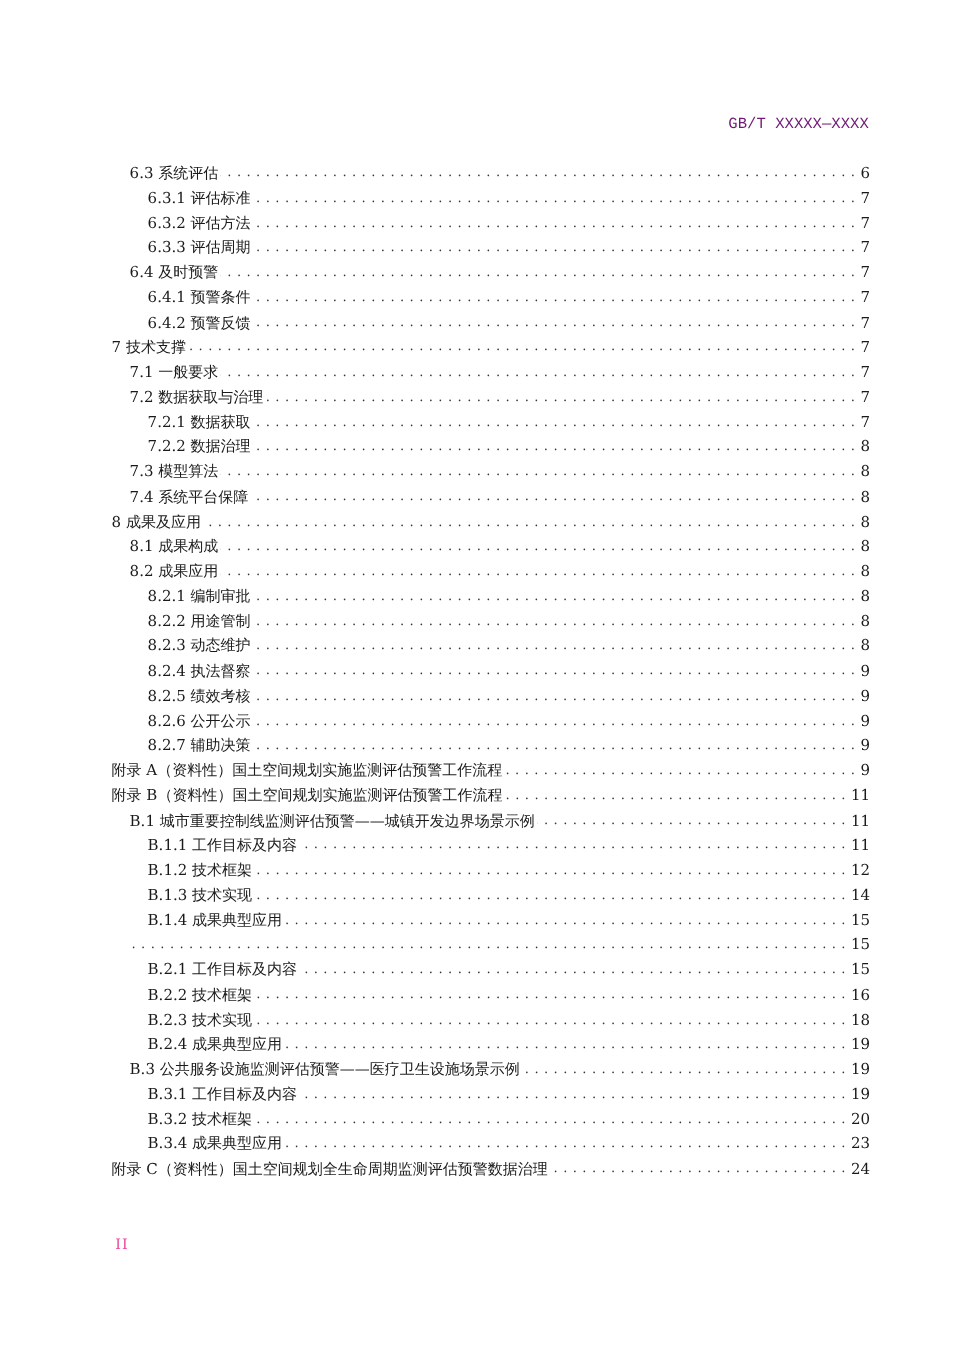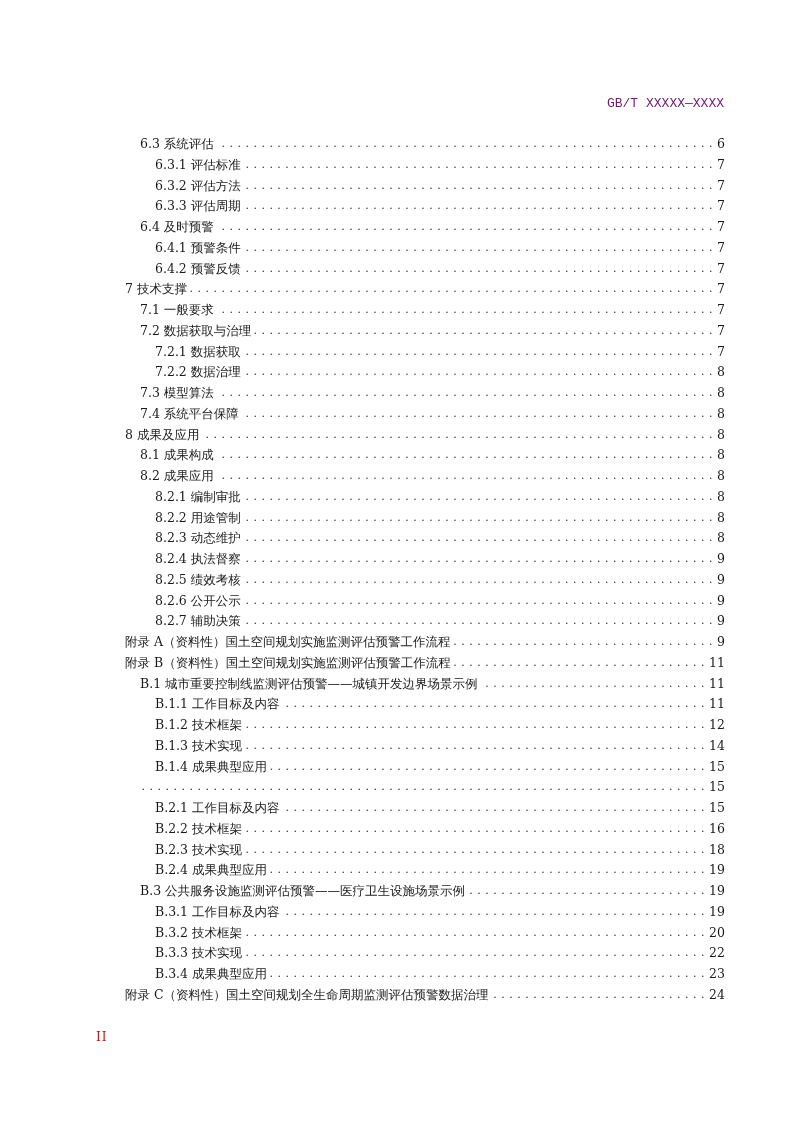--- a/index.html
+++ b/index.html
@@ -1,30 +1,30 @@
 <!DOCTYPE html>
 <html><head>
 <meta charset="utf-8">
 <style>
   html, body { margin: 0; padding: 0; background: #ffffff; }
   body { width: 800px; height: 1132px; position: relative; overflow: hidden;
          font-family: "DejaVu Serif", "Liberation Serif", serif; color: #1a1a1a; }
   .header { position: absolute; top: 96px; right: 76px; font-family: "Liberation Mono", "DejaVu Sans Mono", monospace;
             font-size: 13px; letter-spacing: 0px; color: #701a75; }
   .toc { position: absolute; top: 134px; left: 93px; width: 632px; }
-  .row { height: 20.75px; display: flex; align-items: center; font-size: 12.5px; line-height: 20.75px; white-space: nowrap; margin-left: 32px; }
+  .row { height: 20.75px; display: flex; align-items: center; font-size: 12.5px; line-height: 20.75px; white-space: nowrap; }
   .row.l1 { padding-left: 0; }
   .row.l2 { padding-left: 15px; }
   .row.l3 { padding-left: 30px; }
   .label { flex: 0 0 auto; padding-right: 2px; }
   .dots { flex: 1 1 auto; overflow: hidden; height: 20.75px; position: relative; }
   .dots::before { content: ". . . . . . . . . . . . . . . . . . . . . . . . . . . . . . . . . . . . . . . . . . . . . . . . . . . . . . . . . . . . . . . . . . . . . . . . . . . . . . . . . . . . . . . . . . . . . . . . . . . . . . . . . . . . . . . . . . . . . . . . . .";
                   position: absolute; right: 0; top: 0; white-space: nowrap; letter-spacing: 0.5px; font-size: 11px; color: #333; }
   .page { flex: 0 0 auto; padding-left: 4px; min-width: 8px; text-align: right; font-size: 12.5px; }
-  .footer { position: absolute; top: 1030px; left: 96px; font-size: 12px; color: #b91c1c; letter-spacing: 1px; }
+  .footer { position: absolute; top: 1030px; left: 96px; font-size: 12px; color: #ec4899; letter-spacing: 1px; }
 </style>
 </head>
 <body>
 
 <div class="header">GB/T XXXXX—XXXX</div>
 
 <div class="toc" id="toc">
     <div class="row l2">
       <span class="label">6.3 系统评估</span>
       <span class="dots"></span>
@@ -213,25 +213,20 @@
       <span class="label">B.3.1 工作目标及内容</span>
       <span class="dots"></span>
       <span class="page">19</span>
     </div>
     <div class="row l3">
       <span class="label">B.3.2 技术框架</span>
       <span class="dots"></span>
       <span class="page">20</span>
     </div>
     <div class="row l3">
-      <span class="label">B.3.3 技术实现</span>
-      <span class="dots"></span>
-      <span class="page">22</span>
-    </div>
-    <div class="row l3">
       <span class="label">B.3.4 成果典型应用</span>
       <span class="dots"></span>
       <span class="page">23</span>
     </div>
     <div class="row l1">
       <span class="label">附录 C（资料性）国土空间规划全生命周期监测评估预警数据治理</span>
       <span class="dots"></span>
       <span class="page">24</span>
     </div>
   </div>

